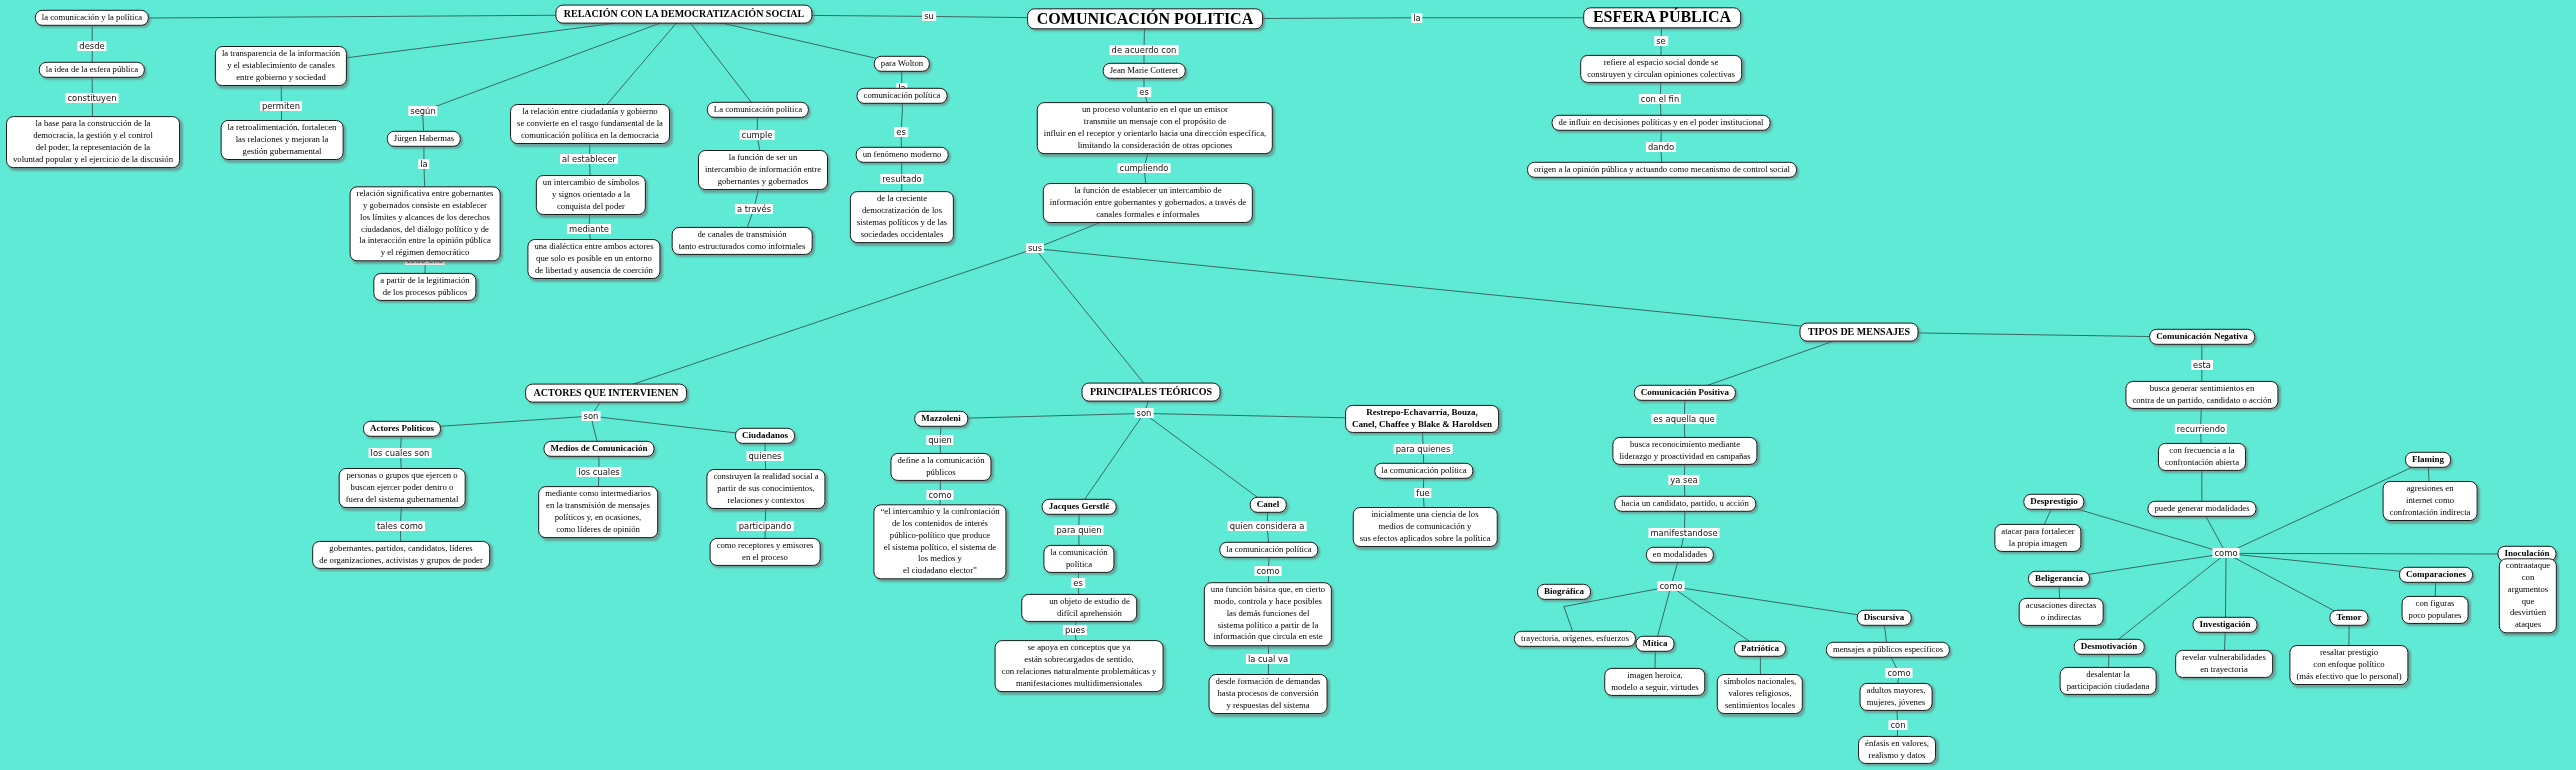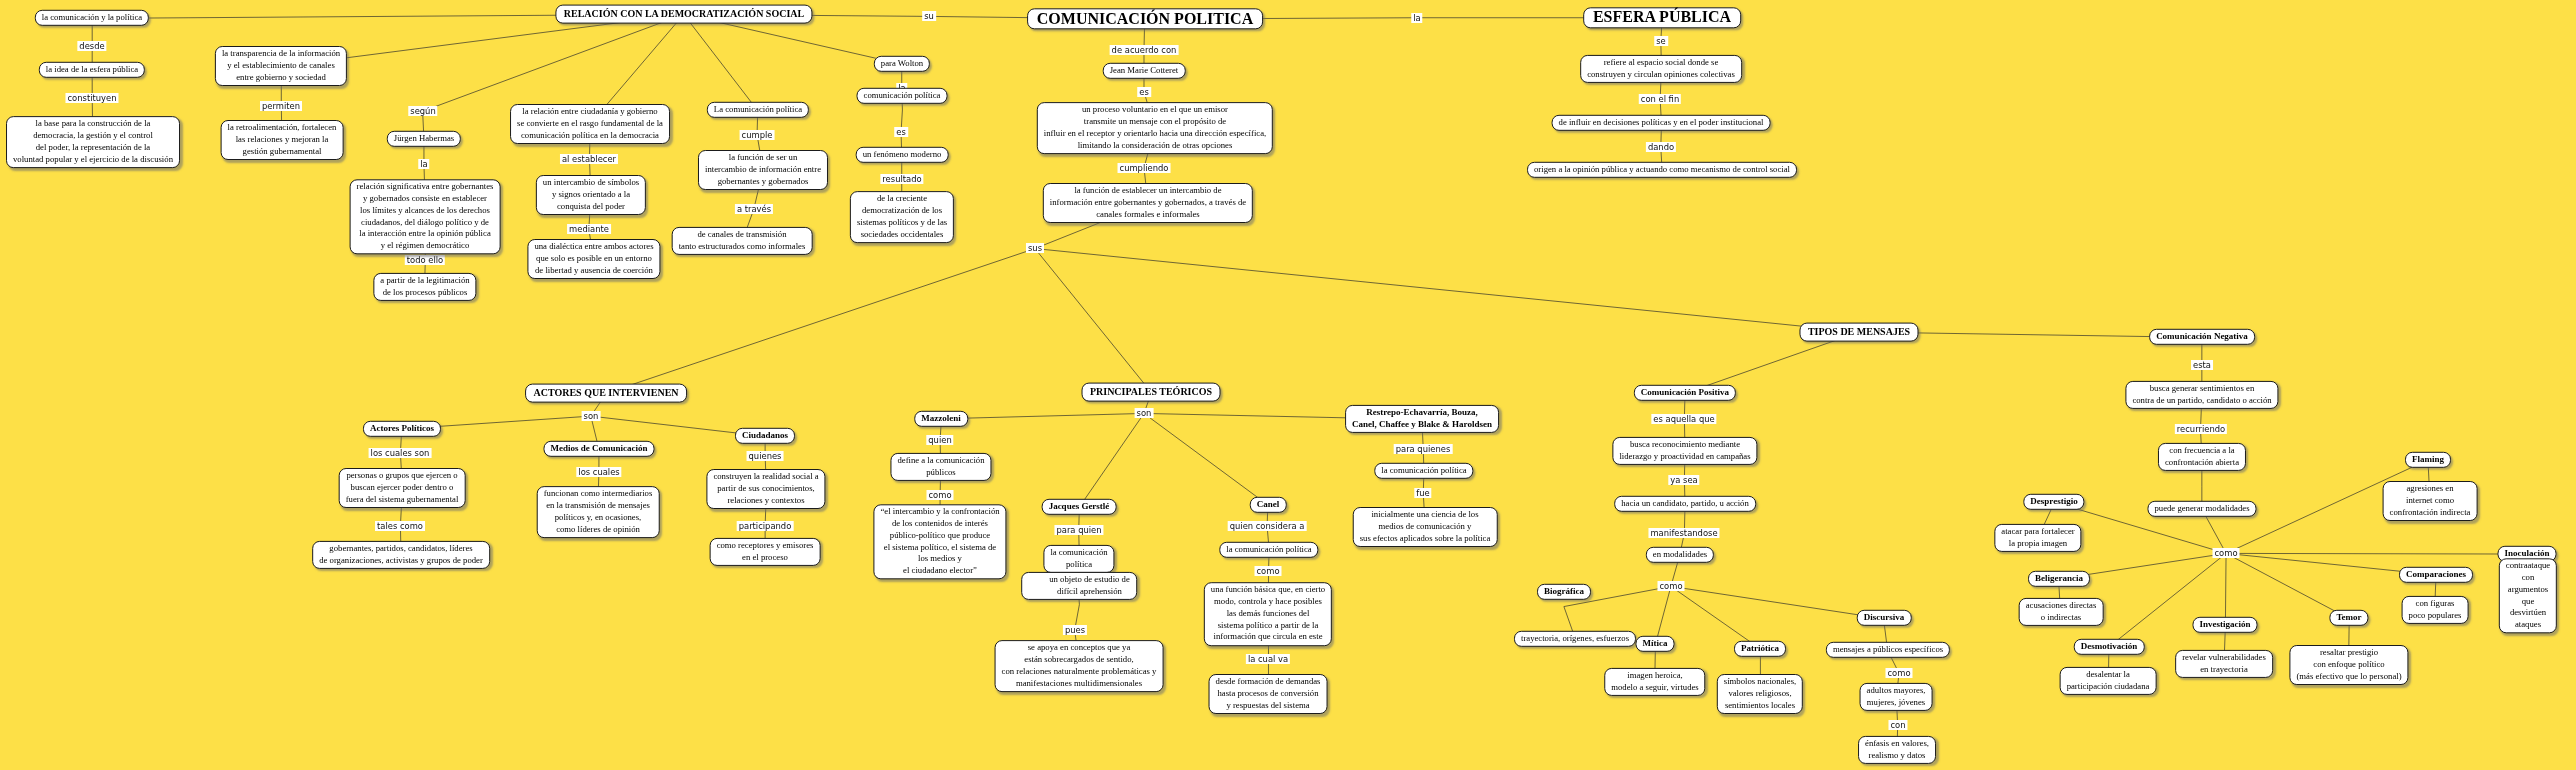--- a/index.html
+++ b/index.html
@@ -1,16 +1,16 @@
 <!DOCTYPE html>
 <html style="font-size:10.8px"><head>
 <meta charset="utf-8">
 <style>
   html,body{margin:0;padding:0;background:#fff;}
-  #canvas{position:relative;width:2576px;height:771px;background:#fde047;overflow:hidden;
+  #canvas{position:relative;width:2576px;height:771px;background:#5eead4;overflow:hidden;
           font-family:"Liberation Serif","DejaVu Serif",serif;}
   #edges{position:absolute;left:0;top:0;z-index:1;}
   .node{position:absolute;transform:translate(-50%,-50%);z-index:3;background:#ffffff;
         border:0.7px solid #1b1b1b;border-radius:7.4px;padding:1.3px 6px;text-align:center;
         font:8.7px/11.8px "Liberation Serif","DejaVu Serif",serif;color:#000;white-space:pre-line;
         box-shadow:2px 2px 2px rgba(110,110,110,.55);}
   .node.bold{font-weight:bold;font-size:9px;}
   .node.header{font-weight:bold;font-size:10px;line-height:12.8px;padding:2px 7.4px;}
   .node.title{font-weight:bold;font-size:16px;line-height:14px;padding:2.7px 8.7px;}
   .label{position:absolute;transform:translate(-50%,-50%);z-index:2;background:#ffffff;
@@ -163,21 +163,21 @@
 democracia, la gestión y el control
 del poder, la representación de la
 voluntad popular y el ejercicio de la discusión</div>
     <div class="node" style="left: 281px; top: 66px;">la transparencia de la información
 y el establecimiento de canales
 entre gobierno y sociedad</div>
     <div class="node" style="left: 282px; top: 140px;">la retroalimentación, fortalecen
 las relaciones y mejoran la
 gestión gubernamental</div>
     <div class="node" style="left: 424px; top: 139px;">Jürgen Habermas</div>
-    <div class="node" style="left: 425px; top: 217px;">relación significativa entre gobernantes
+    <div class="node" style="left: 425px; top: 224px;">relación significativa entre gobernantes
 y gobernados consiste en establecer
 los límites y alcances de los derechos
 ciudadanos, del diálogo político y de
 la interacción entre la opinión pública
 y el régimen democrático</div>
     <div class="node" style="left: 425px; top: 287px;">a partir de la legitimación
 de los procesos públicos</div>
     <div class="node" style="left: 590px; top: 124px;">la relación entre ciudadanía y gobierno
 se convierte en el rasgo fundamental de la
 comunicación política en la democracia</div>
@@ -215,21 +215,21 @@
     <div class="node" style="left: 1661px; top: 123px;">de influir en decisiones políticas y en el poder institucional</div>
     <div class="node" style="left: 1662px; top: 170px;">origen a la opinión pública y actuando como mecanismo de control social</div>
     <div class="node header" style="left: 606px; top: 393px;">ACTORES QUE INTERVIENEN</div>
     <div class="node bold" style="left: 402px; top: 429px;">Actores Políticos</div>
     <div class="node" style="left: 402px; top: 488px;">personas o grupos que ejercen o
 buscan ejercer poder dentro o
 fuera del sistema gubernamental</div>
     <div class="node" style="left: 401px; top: 555px;">gobernantes, partidos, candidatos, líderes
 de organizaciones, activistas y grupos de poder</div>
     <div class="node bold" style="left: 599px; top: 449px;">Medios de Comunicación</div>
-    <div class="node" style="left: 598px; top: 512px;">funcionan como intermediarios
+    <div class="node" style="left: 598px; top: 512px;">mediante como intermediarios
 en la transmisión de mensajes
 políticos y, en ocasiones,
 como líderes de opinión</div>
     <div class="node bold" style="left: 765px; top: 436px;">Ciudadanos</div>
     <div class="node" style="left: 766px; top: 489px;">construyen la realidad social a
 partir de sus conocimientos,
 relaciones y contextos</div>
     <div class="node" style="left: 765px; top: 552px;">como receptores y emisores
 en el proceso</div>
     <div class="node header" style="left: 1151px; top: 392px;">PRINCIPALES TEÓRICOS</div>
@@ -238,21 +238,21 @@
 públicos</div>
     <div class="node" style="left: 940px; top: 542px;">“el intercambio y la confrontación
 de los contenidos de interés
 público-político que produce
 el sistema político, el sistema de
 los medios y
 el ciudadano elector”</div>
     <div class="node bold" style="left: 1079px; top: 507px;">Jacques Gerstlé</div>
     <div class="node" style="left: 1079px; top: 559px;">la comunicación
 política</div>
-    <div class="node" style="left: 1079px; top: 586px; padding-left: 27px;">un objeto de estudio de
+    <div class="node" style="left: 1079px; top: 608px; padding-left: 27px;">un objeto de estudio de
 difícil aprehensión</div>
     <div class="node" style="left: 1079px; top: 666px;">se apoya en conceptos que ya
 están sobrecargados de sentido,
 con relaciones naturalmente problemáticas y
 manifestaciones multidimensionales</div>
     <div class="node bold" style="left: 1268px; top: 505px;">Canel</div>
     <div class="node" style="left: 1269px; top: 550px;">la comunicación política</div>
     <div class="node" style="left: 1268px; top: 614px;">una función básica que, en cierto
 modo, controla y hace posibles
 las demás funciones del

